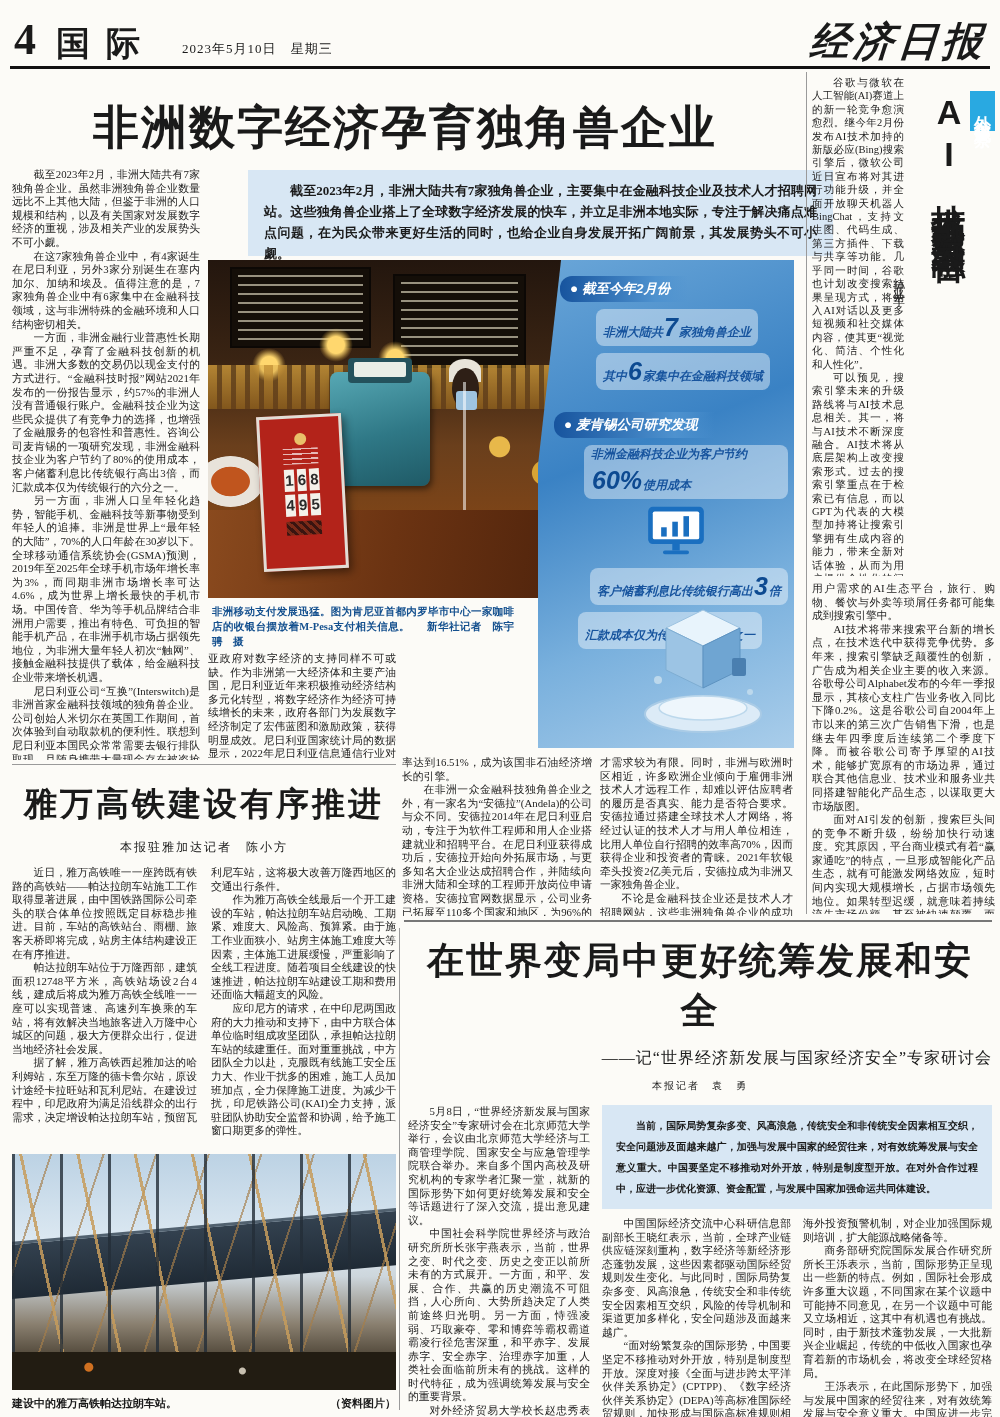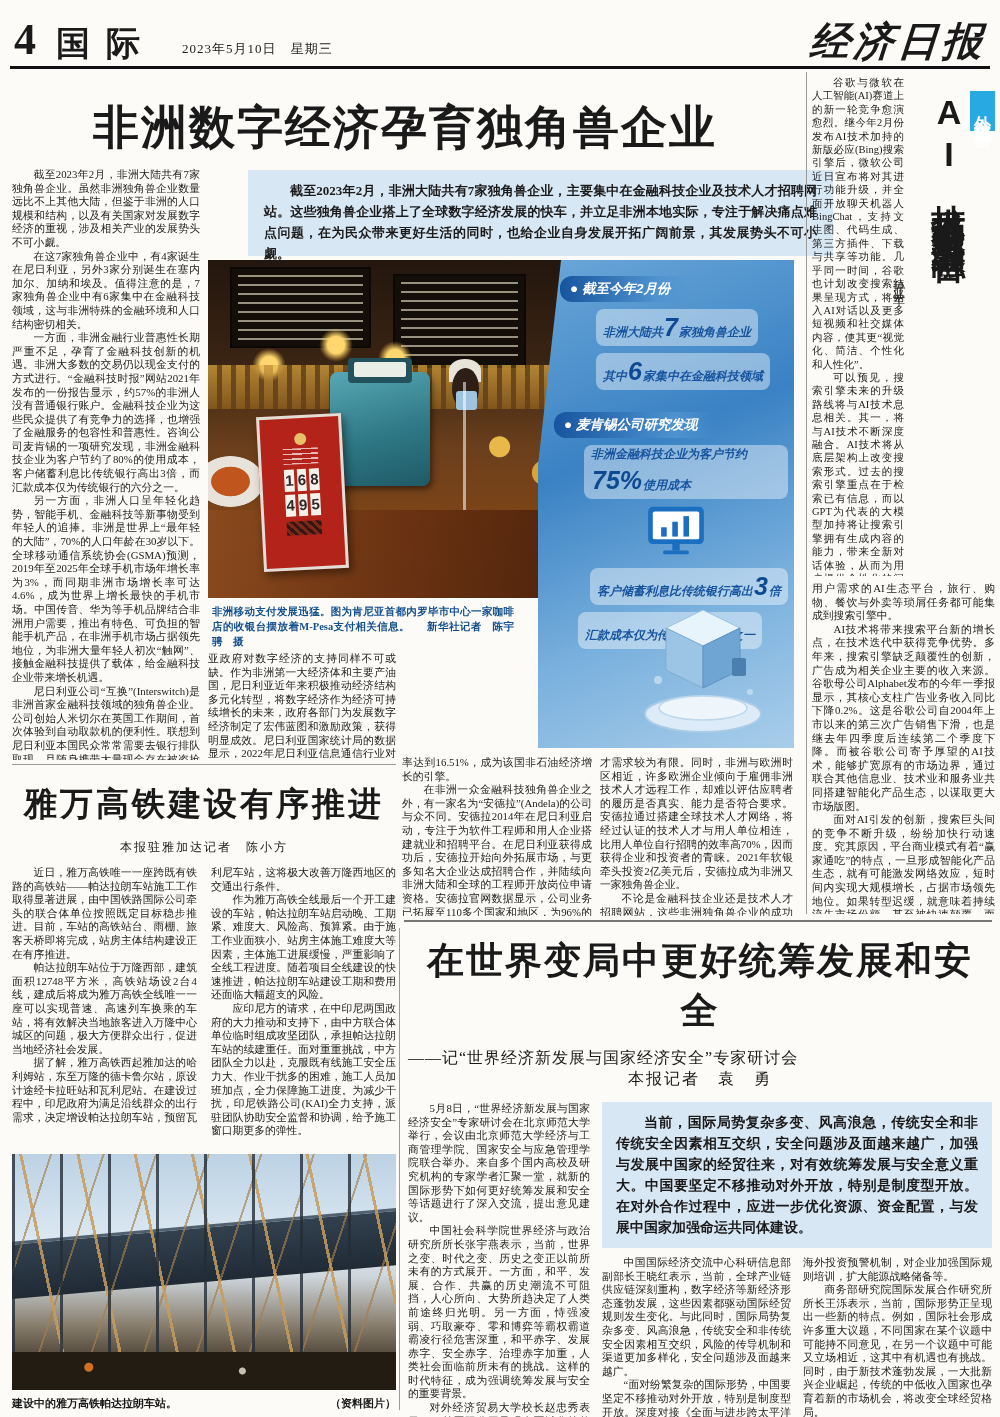--- a/index.html
+++ b/index.html
@@ -118,26 +118,26 @@
         repeating-linear-gradient(-72deg,rgba(165,126,74,.65) 0 2px,transparent 2px 50px); }
   .rp-deck { position:absolute; left:0; bottom:0; width:100%; height:16%; background:#221c12;
       background-image:radial-gradient(circle at 20% 40%,#d07020 0 4px,transparent 5px),radial-gradient(circle at 60% 50%,#c8c0b0 0 3px,transparent 4px); }
   .rail-capline { display:flex; justify-content:space-between; font-size:11px; font-weight:bold; margin-top:6px; }
 
   
   .sem-rule-h { left:404px; top:920px; width:588px; height:2px; background:#777; }
   .sem-vrule { left:399px; top:928px; height:482px; }
   .sem { left:408px; top:928px; width:584px; height:482px; }
   .sem-title { text-align:center; font-size:37px; font-weight:900; letter-spacing:2px; margin-top:8px; }
-  .sem-sub { text-align:left; font-size:16px; margin-top:12px; letter-spacing:1px; }
-  .sem-byline { text-align:center; font-size:16px; margin-top:0; letter-spacing:2px; }
+  .sem-sub { text-align:right; font-size:16px; margin-top:12px; letter-spacing:1px; }
+  .sem-byline { text-align:center; font-size:10px; margin-top:10px; letter-spacing:2px; }
   .sem-body { display:flex; margin-top:12px; }
   .sem-c1 { width:182px; height:352px; flex:none; }
   .sem-right { margin-left:12px; width:390px; }
-  .sem-quote { background:#d8e7f4; padding:10px 14px; font-size:14px; font-weight:bold; line-height:21px; text-align:justify; }
+  .sem-quote { background:#d8e7f4; padding:10px 14px; font-size:10px; font-weight:bold; line-height:21px; text-align:justify; }
   .sem-quote p { text-indent:2em; }
   .sem-2col { margin-top:8px; column-count:2; column-gap:12px; height:246px; overflow:hidden; }
 </style>
 </head>
 <body>
 
 <div class="page">
 
   <div class="abs hdr">
     <span class="page-num">4</span>
@@ -212,21 +212,21 @@
         <div class="stat">
           <span>非洲大陆共</span><span class="big">7</span><span>家独角兽企业</span>
         </div>
         <div class="stat">
           <span>其中</span><span class="big">6</span><span>家集中在金融科技领域</span>
         </div>
       </div>
       <div class="p-sec" style="padding-top:22px;">
         <span class="ribbon" style="margin-left:-10px;">● 麦肯锡公司研究发现</span>
         <div class="stat" style="margin-left:20px;">
-          <span>非洲金融科技企业为客户节约</span><span class="big">75%</span><span>使用成本</span>
+          <span>非洲金融科技企业为客户节约</span><span class="big">60%</span><span>使用成本</span>
         </div>
         <div class="icon-wrap">
           <svg width="62" height="52" viewBox="0 0 64 56">
             <rect x="2" y="2" width="60" height="40" rx="5" fill="#1a6fc0"></rect>
             <rect x="7" y="7" width="50" height="30" rx="2" fill="#ffffff"></rect>
             <rect x="16" y="24" width="6" height="10" fill="#1a6fc0"></rect>
             <rect x="28" y="18" width="6" height="16" fill="#1a6fc0"></rect>
             <rect x="40" y="12" width="6" height="22" fill="#1a6fc0"></rect>
             <rect x="28" y="42" width="8" height="7" fill="#1a6fc0"></rect>
             <rect x="18" y="49" width="28" height="4" rx="2" fill="#1a6fc0"></rect>

